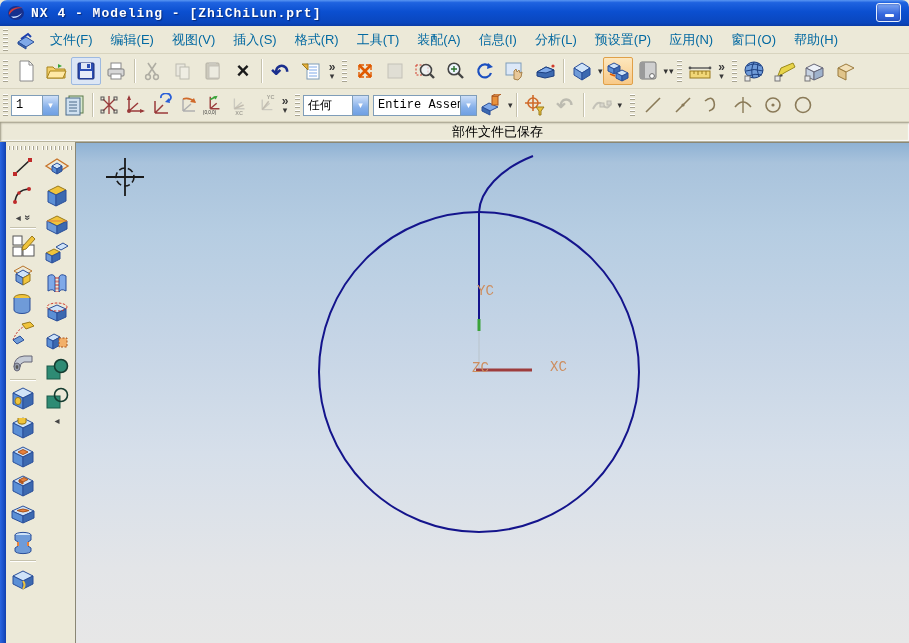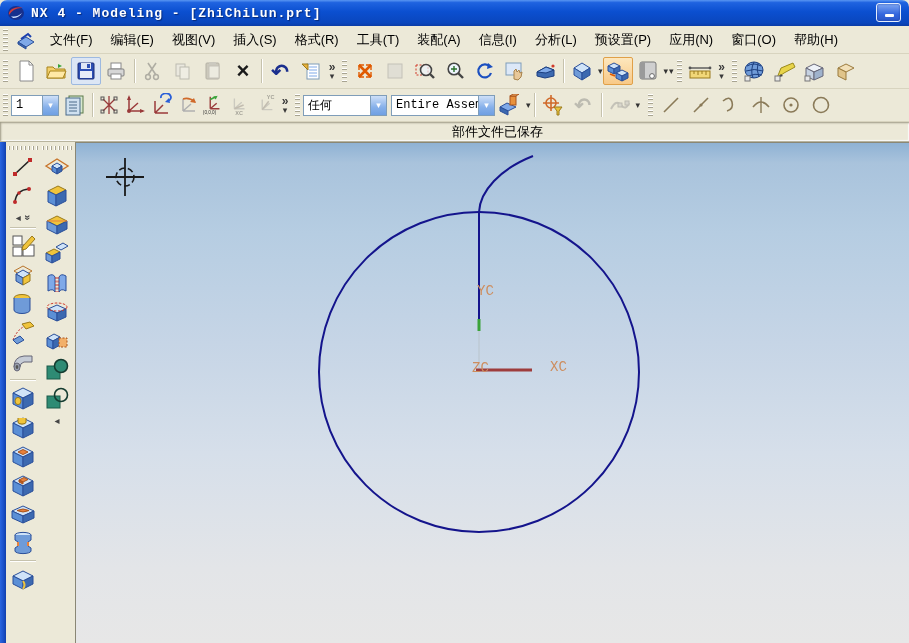--- a/index.html
+++ b/index.html
@@ -21,21 +21,21 @@
   .minbar { position:absolute; left:8px; bottom:4px; width:9px; height:3px; background:#fff; border-radius:1px; }
 
   
   .menubar { height:28px; flex:0 0 28px; display:flex; align-items:center; background:#ece9d8;
     border-bottom:1px solid #d8d4bf; padding-right:4px; }
   .grip { width:5px; height:22px; margin:0 3px;
     background:repeating-linear-gradient(180deg,#fff 0 1px,#a8a491 1px 2px, transparent 2px 4px); }
   .hgrip { height:4px; width:30px; margin:2px auto;
     background:repeating-linear-gradient(90deg,#fff 0 1px,#a8a491 1px 2px, transparent 2px 4px); }
   .menu-appicon { width:22px; height:20px; margin:0 4px; }
-  .menu-item { padding:4px 9px; color:#000000; white-space:nowrap; cursor:default; }
+  .menu-item { padding:4px 9px; color:#0369a1; white-space:nowrap; cursor:default; }
 
   
   .tbrow { display:flex; align-items:center; background:#ece9d8; border-bottom:1px solid #d8d4bf; }
   .tb1 { height:35px; flex:0 0 35px; }
   .tb2 { height:33px; flex:0 0 33px; }
   .tbtn { width:30px; height:28px; display:flex; align-items:center; justify-content:center;
     border:1px solid transparent; border-radius:2px; cursor:pointer; position:relative; flex:0 0 auto; }
   .tbtn.sm { width:26px; height:26px; }
   .tbtn.pressed { border:1px solid #9db9e0; background:#dce6f5; }
   .tbtn.hilite { border:1px solid #e0a048; background:linear-gradient(#fde7bd,#f8c987); }
@@ -381,21 +381,21 @@
           <path d="M10,17 L17,8" stroke="#d06a2a" stroke-width="1.6"></path>
           <text x="15" y="6" font-size="6" font-weight="bold" fill="#333">YC</text>
         </svg>
     </span>
     <span class="ovf">
       <span class="g1">»</span>
       <span class="g2">▾</span>
     </span>
 
     <span class="grip"></span>
-    <span class="combo" style="width:84px;">
+    <span class="combo" style="width:66px;">
       <span class="cval" style="font-family:'Liberation Sans',sans-serif;">任何</span>
       <span class="carr">▾</span>
     </span>
     <span class="combo" style="width:104px;margin-left:4px;">
       <span class="cval">Entire Assemb</span>
       <span class="carr">▾</span>
     </span>
     <span class="tbtn">
       <svg width="24" height="22" viewBox="0 0 24 22">
           <polygon points="2,13 9,9 18,13 10,17" fill="#7fa9e8" stroke="#2a4f9a"></polygon>

